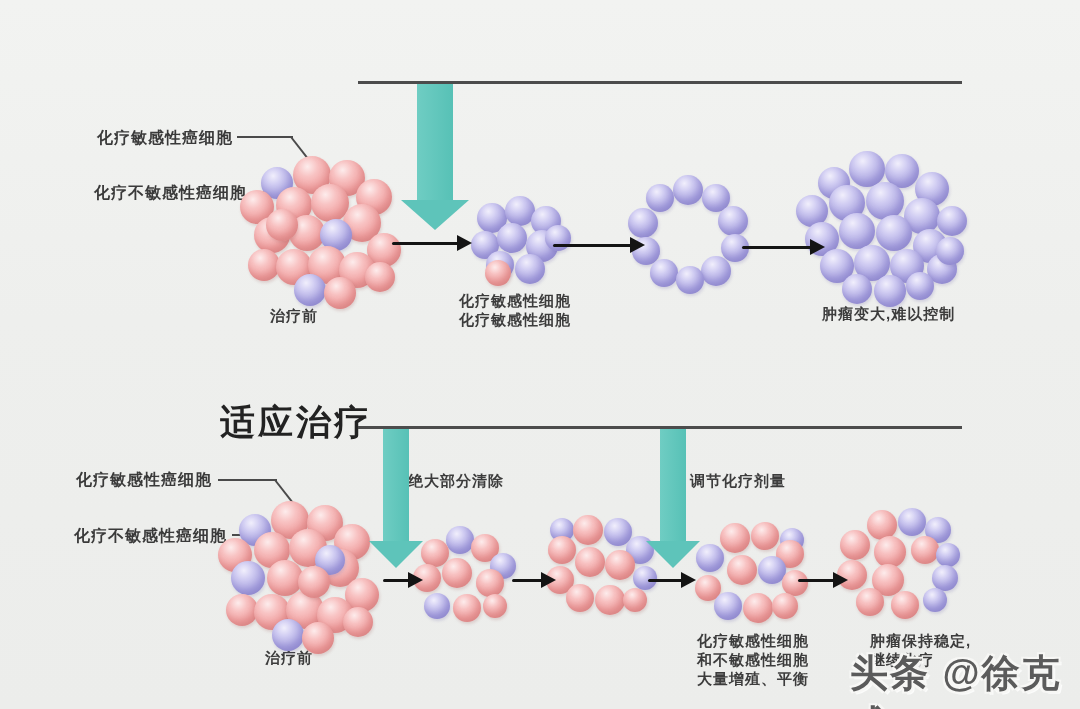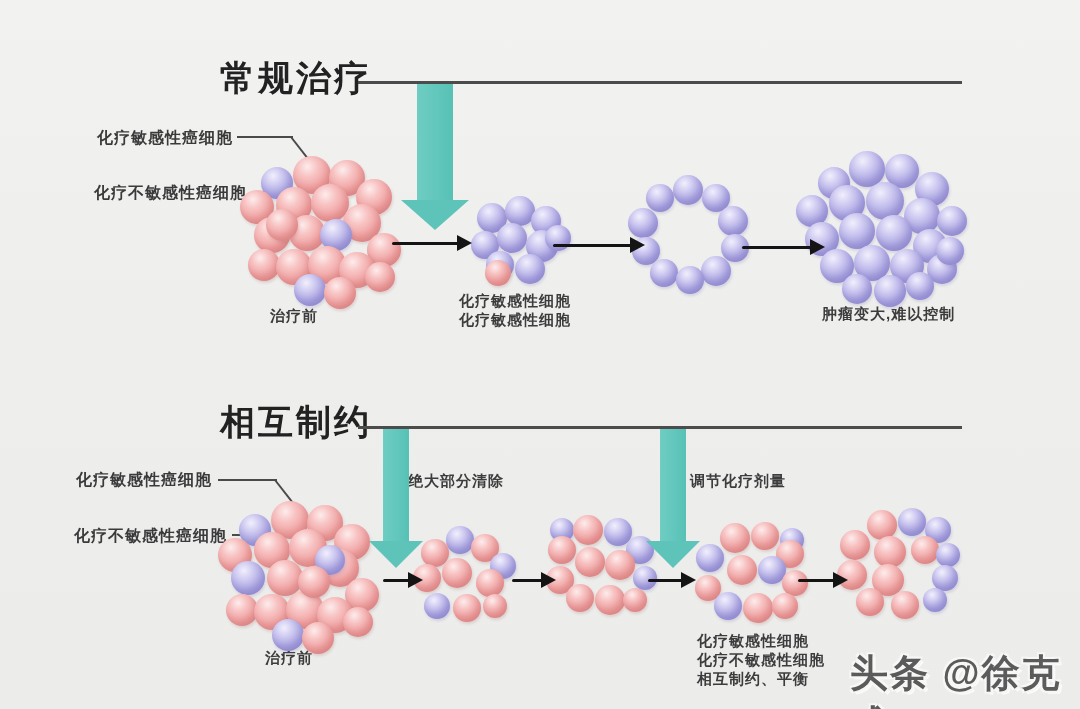--- a/index.html
+++ b/index.html
@@ -42,63 +42,66 @@
   .watermark{
     font-size:38px;font-weight:700;color:#5b5b5b;letter-spacing:2px;
     text-shadow:-2px -2px 0 #f7f7f5,2px -2px 0 #f7f7f5,-2px 2px 0 #f7f7f5,2px 2px 0 #f7f7f5,3px 3px 0 rgba(255,255,255,.8);
   }
 </style>
 </head>
 <body>
 
 <div id="canvas">
 
-  <div class="abs section-title" style="left:220px;top:55px;">常规治疗</div>
   <div class="abs rule" style="left:358px;top:81px;width:604px;"></div>
 
   <div class="abs legend-label" style="left:80px;top:128px;width:153px;">化疗敏感性癌细胞</div>
   <div class="abs connector" style="left:237px;top:136px;width:56px;"></div>
   <div class="abs connector diag" style="left:291px;top:136px;width:35px;transform:rotate(52deg);"></div>
 
   <div class="abs legend-label" style="left:80px;top:183px;width:167px;">化疗不敏感性癌细胞</div>
   <div class="abs connector" style="left:252px;top:191px;width:34px;"></div>
 
 
   <div class="abs caption" style="left:270px;top:306px;">治疗前</div>
 
   <div class="abs caption" style="left:459px;top:291px;">
     <div>化疗敏感性细胞</div>
     <div>化疗敏感性细胞</div>
   </div>
 
 
   <div class="abs caption" style="left:822px;top:304px;">肿瘤变大,难以控制</div>
 
-  <div class="abs section-title" style="left:220px;top:399px;">相互制约</div>
+  <div class="abs section-title" style="left:220px;top:399px;">适应治疗</div>
   <div class="abs rule" style="left:358px;top:426px;width:604px;"></div>
 
   <div class="abs legend-label" style="left:60px;top:470px;width:152px;">化疗敏感性癌细胞</div>
   <div class="abs connector" style="left:218px;top:479px;width:59px;"></div>
   <div class="abs connector diag" style="left:275px;top:479px;width:36px;transform:rotate(52deg);"></div>
 
   <div class="abs legend-label" style="left:60px;top:526px;width:167px;">化疗不敏感性癌细胞</div>
   <div class="abs connector" style="left:232px;top:534px;width:30px;"></div>
 
   <div class="abs arrow-label" style="left:408px;top:470px;">绝大部分清除</div>
 
   <div class="abs arrow-label" style="left:690px;top:470px;">调节化疗剂量</div>
 
   <div class="abs caption" style="left:265px;top:648px;">治疗前</div>
 
   <div class="abs caption" style="left:697px;top:631px;">
     <div>化疗敏感性细胞</div>
-    <div>化疗不敏感性细胞</div>
-    <div>相互制约、平衡</div>
+    <div>和不敏感性细胞</div>
+    <div>大量增殖、平衡</div>
   </div>
 
+  <div class="abs caption" style="left:870px;top:631px;">
+    <div>肿瘤保持稳定,</div>
+    <div>继续化疗</div>
+  </div>
 
   <div id="clusters-layer" class="abs" style="left:0;top:0;">
       <div class="abs">
         <div class="cell p" style="left: 293px; top: 156px; height: 38px; width: 38px;"></div>
         <div class="cell p" style="left: 329px; top: 160px; height: 36px; width: 36px;"></div>
         <div class="cell v" style="left: 261px; top: 167px; height: 32px; width: 32px;"></div>
         <div class="cell p" style="left: 356px; top: 179px; height: 36px; width: 36px;"></div>
         <div class="cell p" style="left: 240px; top: 190px; height: 34px; width: 34px;"></div>
         <div class="cell p" style="left: 276px; top: 187px; height: 36px; width: 36px;"></div>
         <div class="cell p" style="left: 311px; top: 184px; height: 38px; width: 38px;"></div>

